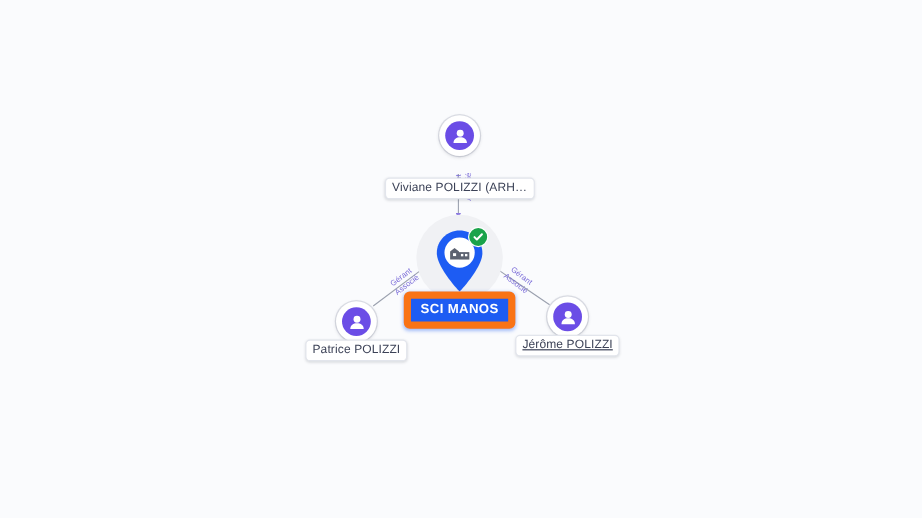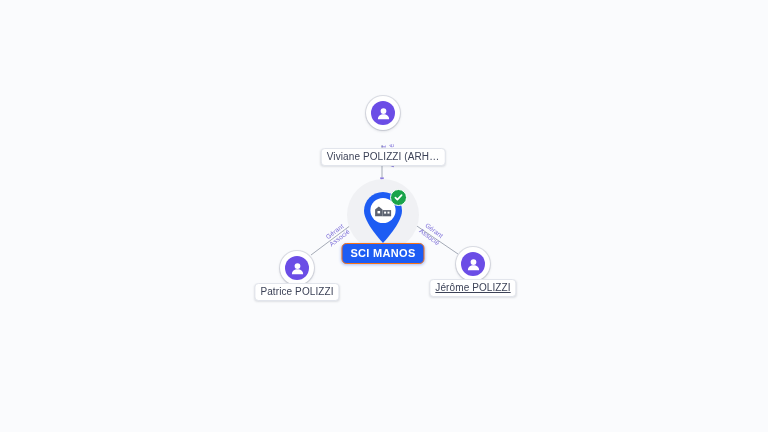--- a/index.html
+++ b/index.html
@@ -102,21 +102,21 @@
     background: #1aa34a;
     border: 1.5px solid #ffffff;
     display: flex;
     align-items: center;
     justify-content: center;
   }
   .center-label {
     position: absolute;
     transform: translate(-50%, 0);
     background: #1d5cf3;
-    border: 1px solid #f97316;
+    border: 6px solid #f97316;
     border-radius: 5px;
     padding: 3px 8px 4px 8px;
     font-size: 11px;
     line-height: 12px;
     font-weight: bold;
     color: #ffffff;
     white-space: nowrap;
     letter-spacing: .3px;
     box-shadow: 0 1px 3px rgba(29,92,243,.38);
   }

